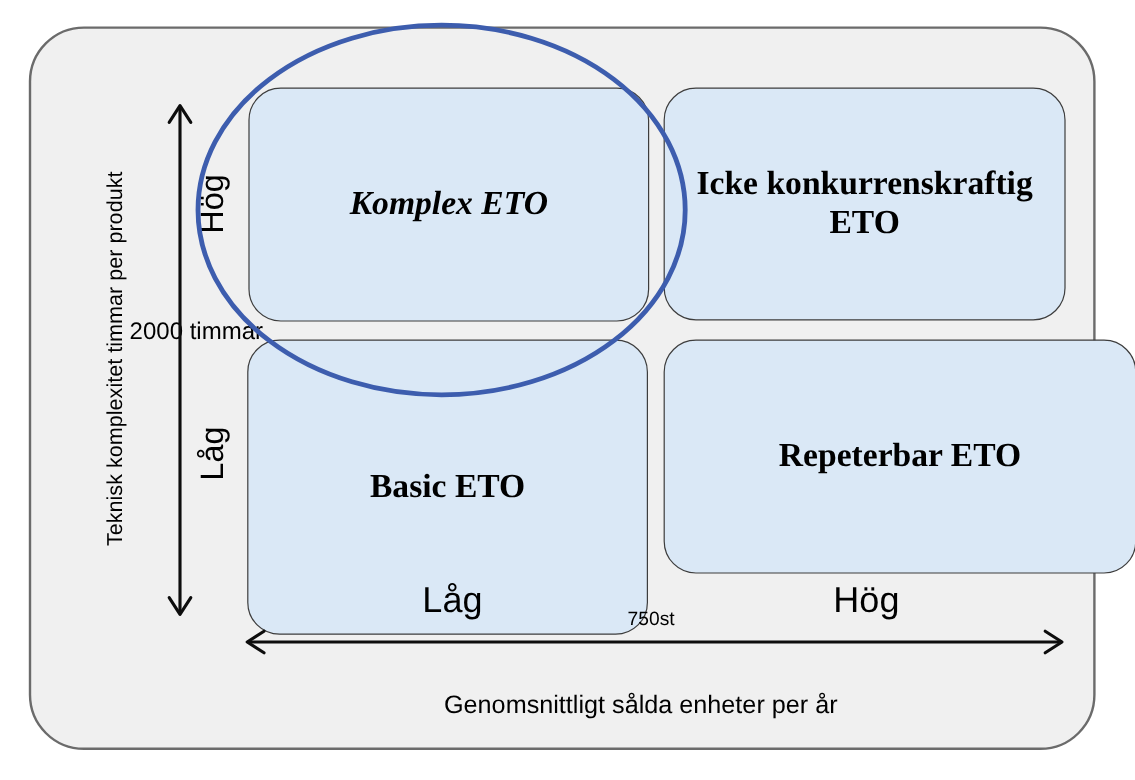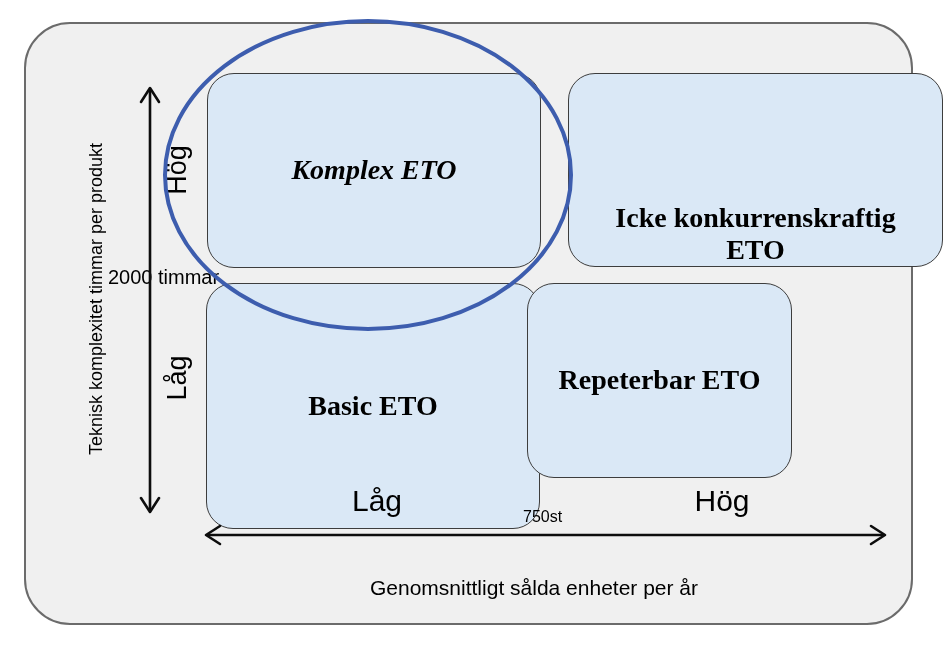--- a/index.html
+++ b/index.html
@@ -33,23 +33,23 @@
     text-align: center;
   }
   .quadrant .q-label {
     font-family: "Liberation Serif", serif;
     font-weight: bold;
     font-size: 28px;
     line-height: 1.15;
     padding: 0 14px;
   }
   .q-top-left     { left: 207px; top: 73px;  width: 334px; height: 195px; font-style: italic; }
-  .q-top-right    { left: 568px; top: 73px;  width: 375px; height: 194px; align-items: flex-end; }
+  .q-top-right    { left: 553px; top: 73px;  width: 335px; height: 194px; }
   .q-bottom-left  { left: 206px; top: 283px; width: 334px; height: 246px; text-align: center; }
-  .q-bottom-right { left: 527px; top: 283px; width: 265px; height: 195px; align-items: center; }
+  .q-bottom-right { left: 553px; top: 283px; width: 394px; height: 195px; align-items: center; }
 
   .label { position: absolute; white-space: nowrap; }
   .rot { transform: translate(-50%, -50%) rotate(-90deg); transform-origin: center center; }
   .ctr { transform: translate(-50%, -50%); }
 
   .y-axis-title {
     left: 96px; top: 299px;
     font-size: 18px;
   }
   .y-high, .y-low {

